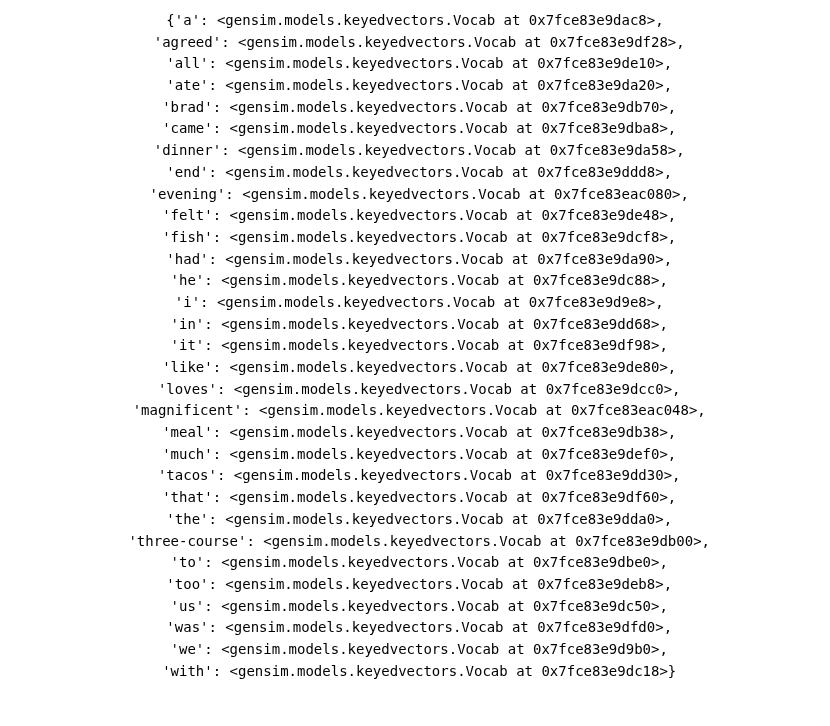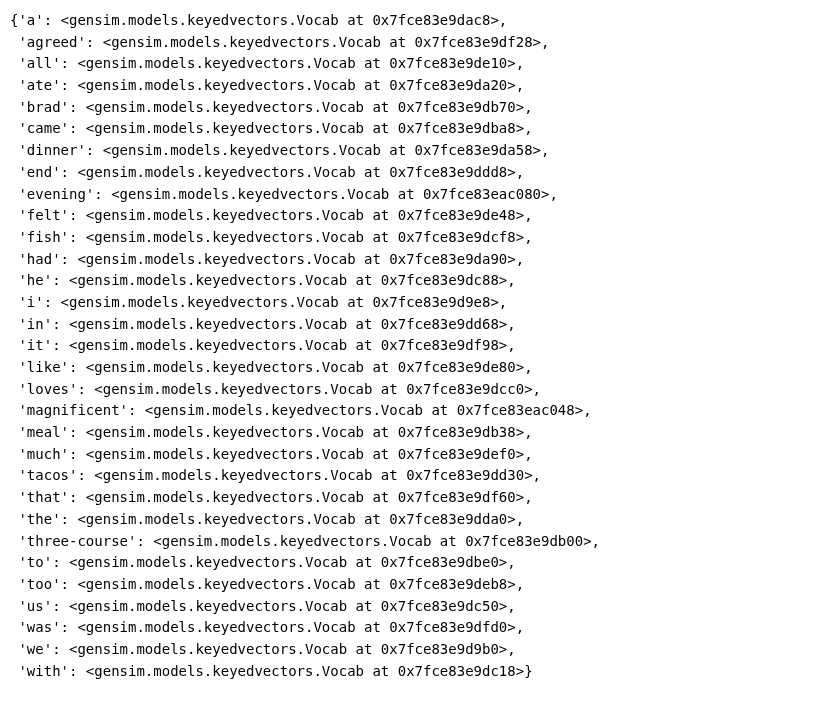--- a/index.html
+++ b/index.html
@@ -11,18 +11,19 @@
       color: #000;
       background: #fff;
       width: 830px;
       box-sizing: border-box;
     }
     .output {
       white-space: pre;
     }
     .line {
       display: block;
+      text-align: center;
     }
   </style>
 </head>
 <body>
 
 <div class="output" id="dict-repr"><span class="line">{'a': &lt;gensim.models.keyedvectors.Vocab at 0x7fce83e9dac8&gt;,</span><span class="line"> 'agreed': &lt;gensim.models.keyedvectors.Vocab at 0x7fce83e9df28&gt;,</span><span class="line"> 'all': &lt;gensim.models.keyedvectors.Vocab at 0x7fce83e9de10&gt;,</span><span class="line"> 'ate': &lt;gensim.models.keyedvectors.Vocab at 0x7fce83e9da20&gt;,</span><span class="line"> 'brad': &lt;gensim.models.keyedvectors.Vocab at 0x7fce83e9db70&gt;,</span><span class="line"> 'came': &lt;gensim.models.keyedvectors.Vocab at 0x7fce83e9dba8&gt;,</span><span class="line"> 'dinner': &lt;gensim.models.keyedvectors.Vocab at 0x7fce83e9da58&gt;,</span><span class="line"> 'end': &lt;gensim.models.keyedvectors.Vocab at 0x7fce83e9ddd8&gt;,</span><span class="line"> 'evening': &lt;gensim.models.keyedvectors.Vocab at 0x7fce83eac080&gt;,</span><span class="line"> 'felt': &lt;gensim.models.keyedvectors.Vocab at 0x7fce83e9de48&gt;,</span><span class="line"> 'fish': &lt;gensim.models.keyedvectors.Vocab at 0x7fce83e9dcf8&gt;,</span><span class="line"> 'had': &lt;gensim.models.keyedvectors.Vocab at 0x7fce83e9da90&gt;,</span><span class="line"> 'he': &lt;gensim.models.keyedvectors.Vocab at 0x7fce83e9dc88&gt;,</span><span class="line"> 'i': &lt;gensim.models.keyedvectors.Vocab at 0x7fce83e9d9e8&gt;,</span><span class="line"> 'in': &lt;gensim.models.keyedvectors.Vocab at 0x7fce83e9dd68&gt;,</span><span class="line"> 'it': &lt;gensim.models.keyedvectors.Vocab at 0x7fce83e9df98&gt;,</span><span class="line"> 'like': &lt;gensim.models.keyedvectors.Vocab at 0x7fce83e9de80&gt;,</span><span class="line"> 'loves': &lt;gensim.models.keyedvectors.Vocab at 0x7fce83e9dcc0&gt;,</span><span class="line"> 'magnificent': &lt;gensim.models.keyedvectors.Vocab at 0x7fce83eac048&gt;,</span><span class="line"> 'meal': &lt;gensim.models.keyedvectors.Vocab at 0x7fce83e9db38&gt;,</span><span class="line"> 'much': &lt;gensim.models.keyedvectors.Vocab at 0x7fce83e9def0&gt;,</span><span class="line"> 'tacos': &lt;gensim.models.keyedvectors.Vocab at 0x7fce83e9dd30&gt;,</span><span class="line"> 'that': &lt;gensim.models.keyedvectors.Vocab at 0x7fce83e9df60&gt;,</span><span class="line"> 'the': &lt;gensim.models.keyedvectors.Vocab at 0x7fce83e9dda0&gt;,</span><span class="line"> 'three-course': &lt;gensim.models.keyedvectors.Vocab at 0x7fce83e9db00&gt;,</span><span class="line"> 'to': &lt;gensim.models.keyedvectors.Vocab at 0x7fce83e9dbe0&gt;,</span><span class="line"> 'too': &lt;gensim.models.keyedvectors.Vocab at 0x7fce83e9deb8&gt;,</span><span class="line"> 'us': &lt;gensim.models.keyedvectors.Vocab at 0x7fce83e9dc50&gt;,</span><span class="line"> 'was': &lt;gensim.models.keyedvectors.Vocab at 0x7fce83e9dfd0&gt;,</span><span class="line"> 'we': &lt;gensim.models.keyedvectors.Vocab at 0x7fce83e9d9b0&gt;,</span><span class="line"> 'with': &lt;gensim.models.keyedvectors.Vocab at 0x7fce83e9dc18&gt;}</span></div>
 
 </body></html>

